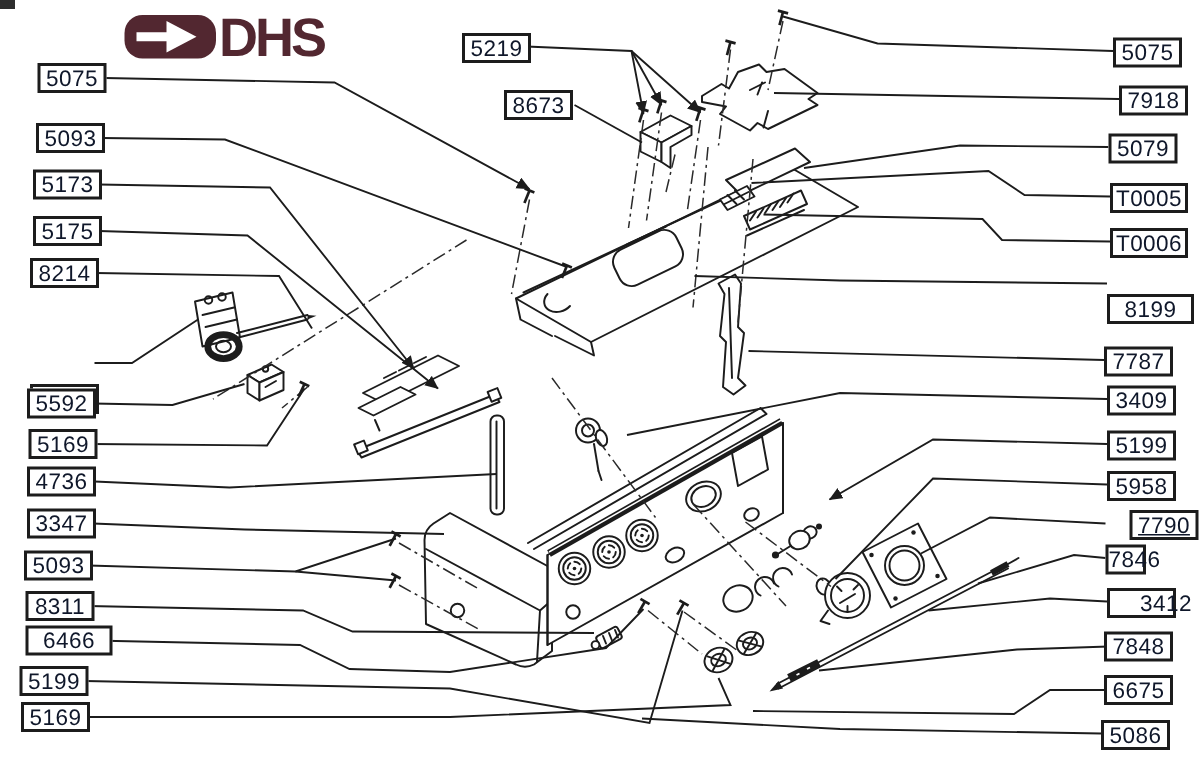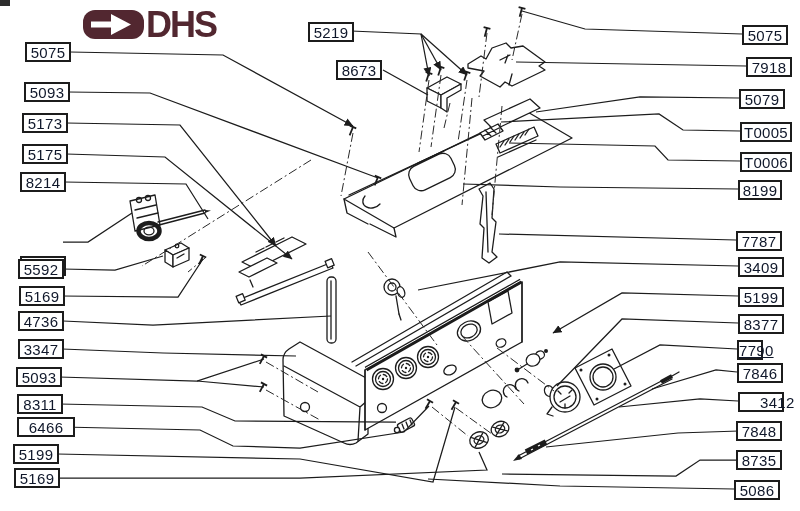--- a/index.html
+++ b/index.html
@@ -358,28 +358,28 @@
       <div class="plabel" style="left: 16px; top: 367px; width: 46px;">5093</div>
       <div class="plabel" style="left: 17px; top: 394px; width: 46px;">8311</div>
       <div class="plabel" style="left: 17px; top: 417px; width: 58px;">6466</div>
       <div class="plabel" style="left: 13px; top: 444px; width: 46px;">5199</div>
       <div class="plabel" style="left: 14px; top: 468px; width: 46px;">5169</div>
       <div class="plabel" style="left: 742px; top: 25px; width: 46px;">5075</div>
       <div class="plabel" style="left: 746px; top: 57px; width: 46px;">7918</div>
       <div class="plabel" style="left: 739px; top: 89px; width: 46px;">5079</div>
       <div class="plabel" style="left: 740px; top: 122px; width: 52px;">T0005</div>
       <div class="plabel" style="left: 740px; top: 152px; width: 52px;">T0006</div>
-      <div class="plabel" style="left: 738px; top: 180px; width: 44px;">8199</div>
+      <div class="plabel" style="left: 738px; top: 196px; width: 58px;">8199</div>
       <div class="plabel" style="left: 736px; top: 231px; width: 46px;">7787</div>
       <div class="plabel" style="left: 738px; top: 257px; width: 46px;">3409</div>
       <div class="plabel" style="left: 738px; top: 287px; width: 46px;">5199</div>
-      <div class="plabel" style="left: 738px; top: 314px; width: 46px;">8377</div>
-      <div class="plabel" style="left: 737px; top: 340px; width: 26px; text-decoration: underline;">7790</div>
-      <div class="plabel" style="left: 737px; top: 363px; width: 46px;">7846</div>
+      <div class="plabel" style="left: 738px; top: 314px; width: 46px;">5958</div>
+      <div class="plabel" style="left: 753px; top: 340px; width: 46px; text-decoration: underline;">7790</div>
+      <div class="plabel" style="left: 737px; top: 363px; width: 27px;">7846</div>
       <div class="plabel" style="left: 738px; top: 392px; width: 46px; padding-left: 20px;">3412</div>
       <div class="plabel" style="left: 736px; top: 421px; width: 46px;">7848</div>
-      <div class="plabel" style="left: 736px; top: 450px; width: 46px;">8735</div>
+      <div class="plabel" style="left: 736px; top: 450px; width: 46px;">6675</div>
       <div class="plabel" style="left: 734px; top: 480px; width: 46px;">5086</div>
       <div class="plabel" style="left: 308px; top: 22px; width: 46px;">5219</div>
       <div class="plabel" style="left: 336px; top: 60px; width: 46px;">8673</div>
     </div>
 
 </div>
 
 </body></html>

